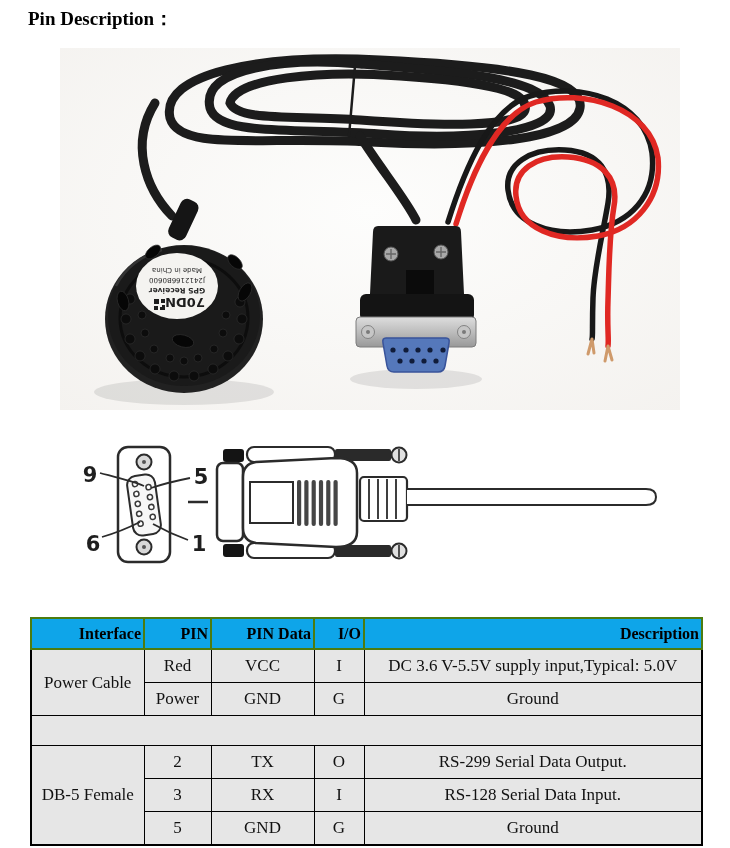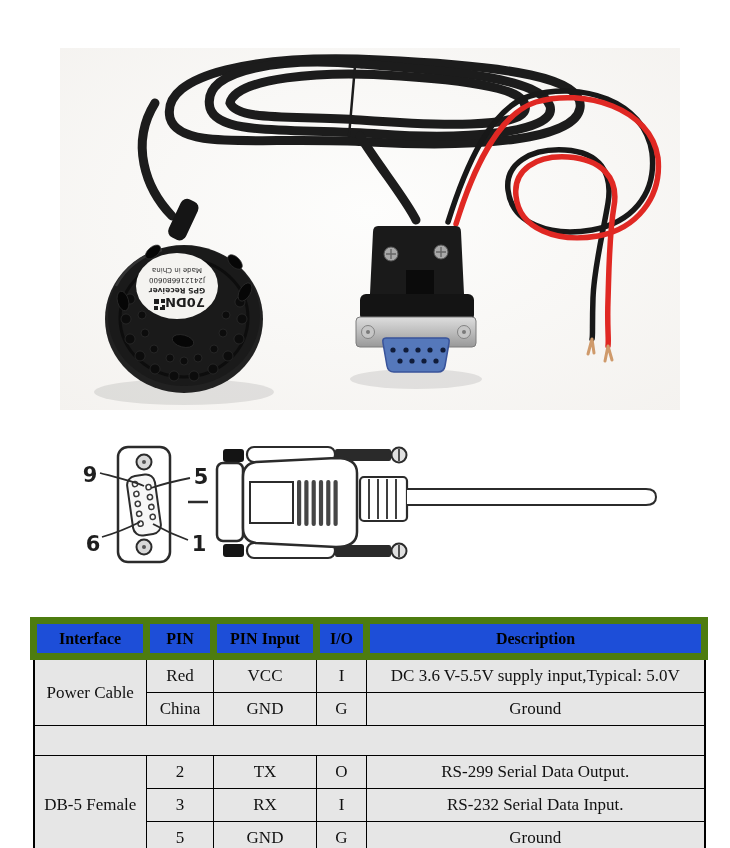--- a/index.html
+++ b/index.html
@@ -5,38 +5,39 @@
   html,body{margin:0;padding:0;background:#fff;}
   .page{position:relative;width:730px;height:848px;background:#fff;overflow:hidden;
         font-family:"Liberation Serif",serif;}
   .title{position:absolute;left:28px;top:6px;font-size:19px;font-weight:bold;color:#000;
          font-family:"Liberation Serif",serif;}
   .photo-wrap{position:absolute;left:60px;top:48px;width:620px;height:362px;}
   .diagram-wrap{position:absolute;left:60px;top:425px;width:640px;height:160px;}
   .pin-table{position:absolute;left:30px;top:617px;border-collapse:collapse;
              border:2px solid #000;table-layout:fixed;width:671px;
              font-family:"Liberation Serif",serif;}
-  .pin-table th{background:#1d4ed8;border:7px solid #4d7c0f;font-weight:bold;font-size:16px;
-                height:29px;text-align:center;padding:0 2px;}
+  .pin-table th{background:#0ea5e9;border:2px solid #4d7c0f;font-weight:bold;font-size:16px;
+                height:29px;text-align:right;padding:0 2px;}
   .pin-table td{background:#e6e6e6;border:1px solid #000;font-size:17px;height:32px;
                 text-align:center;padding:0 2px;color:#111;}
   .pin-table td.spacer{height:29px;border-left:none;border-right:none;}
   .col-interface{width:113px;} .col-pin{width:67px;} .col-pinname{width:103px;}
   .col-io{width:50px;} .col-desc{width:338px;}
   svg text{user-select:none;}
   .dg-num{font-family:"DejaVu Sans",sans-serif;font-weight:bold;font-size:21px;fill:#1e1e1e;}
   .lbl-big{font-family:"DejaVu Sans",sans-serif;font-weight:bold;font-size:13px;fill:#1d1d1d;}
   .lbl-sm{font-family:"DejaVu Sans",sans-serif;font-weight:bold;font-size:7.5px;fill:#2a2a2a;}
   .lbl-xs{font-family:"DejaVu Sans",sans-serif;font-size:7px;fill:#2a2a2a;}
 </style>
 </head>
 <body>
 
 <div class="page">
 
+  <div class="title">Pin Description：</div>
 
   <div class="photo-wrap">
   <svg width="620" height="362" viewBox="0 0 620 362">
     <defs>
       <radialGradient id="bgGrad" cx="50%" cy="45%" r="75%">
         <stop offset="0%" stop-color="#fdfdfc"></stop>
             <stop offset="100%" stop-color="#f4f2ef"></stop>
       </radialGradient>
       <linearGradient id="metalGrad" x1="0" y1="0" x2="0" y2="1">
         <stop offset="0%" stop-color="#dedede"></stop>
@@ -225,52 +226,52 @@
       <col class="col-interface">
         <col class="col-pin">
         <col class="col-pinname">
       <col class="col-io">
         <col class="col-desc">
     </colgroup>
     <tbody>
         <tr>
       <th>Interface</th>
       <th>PIN</th>
-      <th>PIN Input</th>
+      <th>PIN Data</th>
       <th>I/O</th>
       <th>Description</th>
     </tr>
     <tr>
       <td rowspan="2">Power Cable</td>
       <td>Red</td>
       <td>VCC</td>
       <td>I</td>
       <td>DC 3.6 V-5.5V supply input,Typical: 5.0V</td>
     </tr>
     <tr>
-      <td>China</td>
+      <td>Power</td>
       <td>GND</td>
       <td>G</td>
       <td>Ground</td>
     </tr>
     <tr>
       <td class="spacer" colspan="5"></td>
     </tr>
     <tr>
       <td rowspan="3">DB-5 Female</td>
       <td>2</td>
       <td>TX</td>
       <td>O</td>
       <td>RS-299 Serial Data Output.</td>
     </tr>
     <tr>
       <td>3</td>
       <td>RX</td>
       <td>I</td>
-      <td>RS-232 Serial Data Input.</td>
+      <td>RS-128 Serial Data Input.</td>
     </tr>
     <tr>
       <td>5</td>
       <td>GND</td>
       <td>G</td>
       <td>Ground</td>
     </tr>
   </tbody>
     </table>
 

